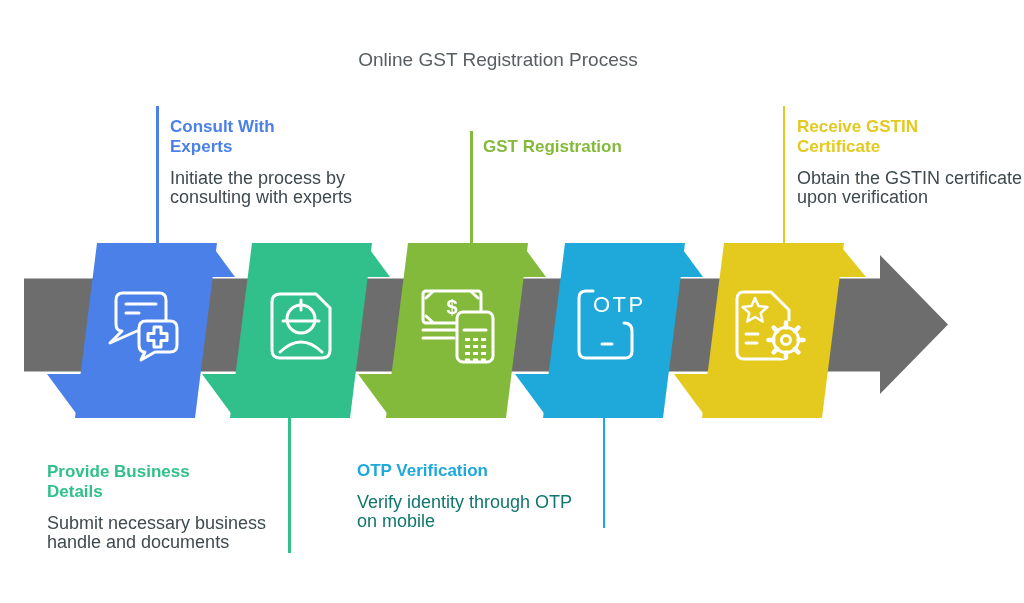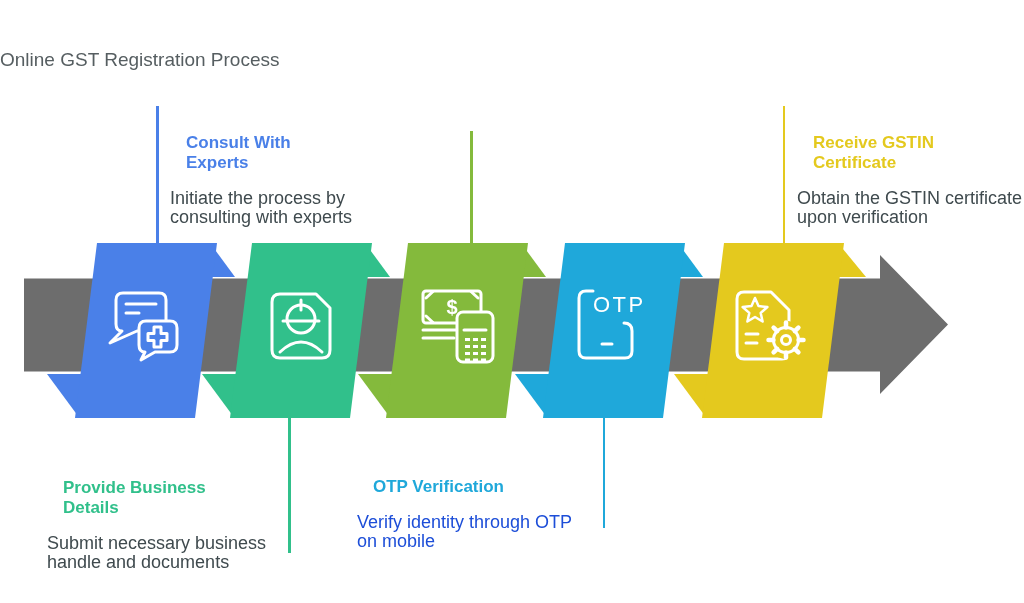--- a/index.html
+++ b/index.html
@@ -7,34 +7,35 @@
     position: relative;
     width: 1024px;
     height: 603px;
     overflow: hidden;
     background: #ffffff;
     font-family: "Liberation Sans", sans-serif;
   }
   .title {
     position: absolute;
     top: 49px; left: 0; width: 996px;
+    text-align: center;
     font-size: 19px;
     font-weight: 400;
     margin: 0;
   }
   .scene { position: absolute; left: 0; top: 0; width: 1024px; height: 603px; }
   .connector { position: absolute; width: 2.5px; }
   .c1 { left: 156px;   top: 106px; height: 137px; }
   .c2 { left: 288px;   top: 418px; height: 135px; }
   .c3 { left: 470px;   top: 131px; height: 112px; }
   .c4 { left: 602.5px; top: 418px; height: 110px; }
   .c5 { left: 782.5px; top: 106px; height: 137px; }
   .label { position: absolute; width: 230px; }
   .label h2 {
-    margin: 16px;
+    margin: 0;
     font-size: 17px;
     line-height: 20px;
     font-weight: 700;
     white-space: pre-line;
   }
   .label p {
     margin: 12px 0 0 0;
     font-size: 18px;
     line-height: 18.5px;
     font-weight: 400;
@@ -163,24 +164,25 @@
     <p style="color: rgb(63, 74, 78);">Initiate the process by
 consulting with experts</p>
   </div>
   <div class="label lb2">
     <h2 style="color: rgb(49, 192, 139);">Provide Business
 Details</h2>
     <p style="color: rgb(63, 74, 78);">Submit necessary business
 handle and documents</p>
   </div>
   <div class="label lb3">
+    <h2 style="color: rgb(132, 186, 60);">GST Registration</h2>
   </div>
   <div class="label lb4">
     <h2 style="color: rgb(31, 168, 218);">OTP Verification</h2>
-    <p style="color: #1d4ed8;">Verify identity through OTP
+    <p style="color: #0f766e;">Verify identity through OTP
 on mobile</p>
   </div>
   <div class="label lb5">
     <h2 style="color: rgb(228, 201, 30);">Receive GSTIN
 Certificate</h2>
     <p style="color: rgb(63, 74, 78);">Obtain the GSTIN certificate
 upon verification</p>
   </div>
 
 </div>

